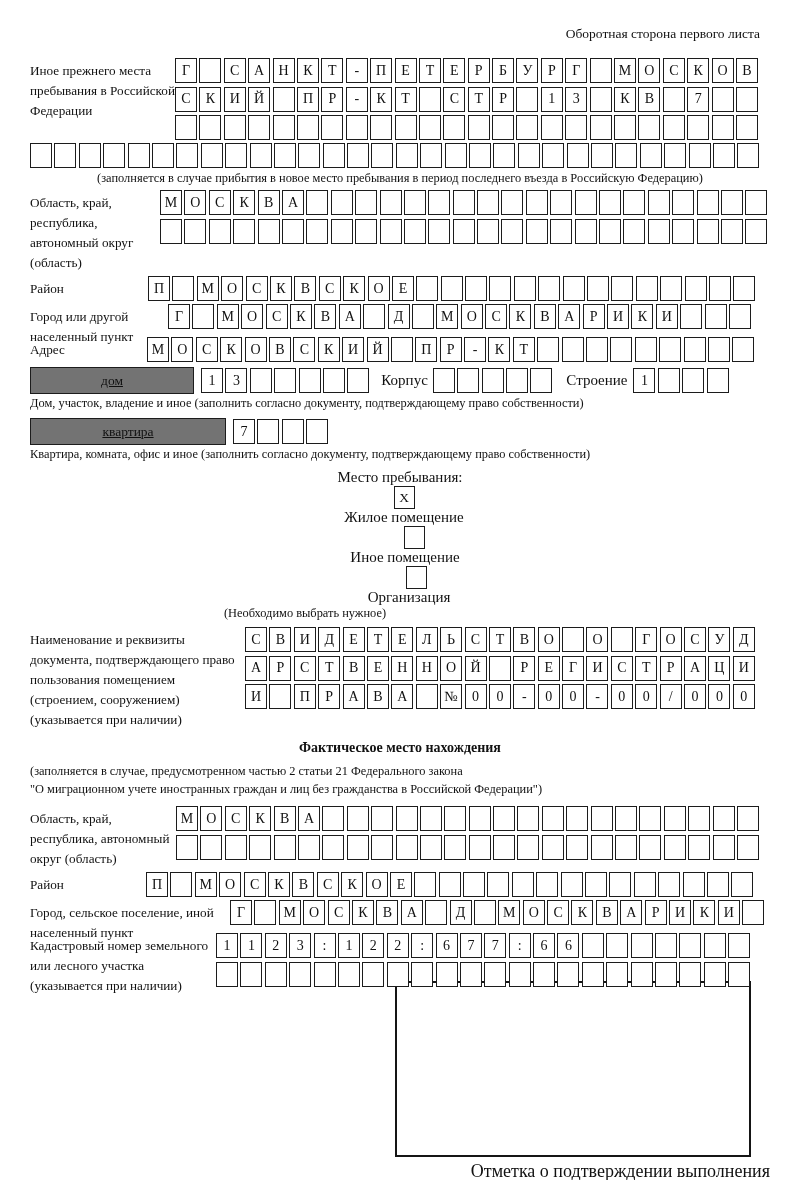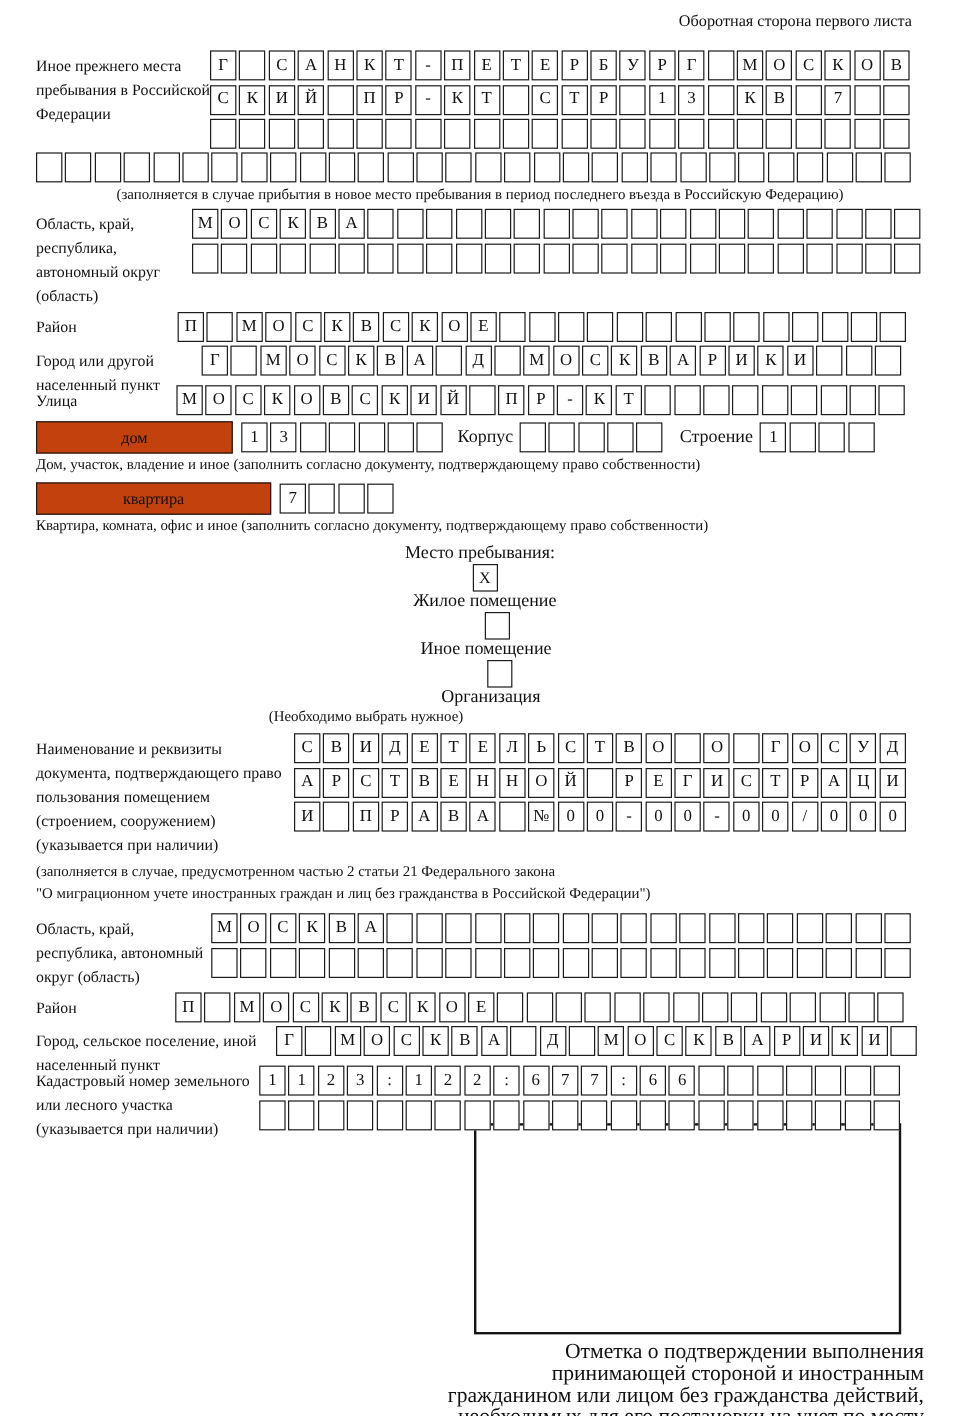--- a/index.html
+++ b/index.html
@@ -1,36 +1,36 @@
 <!DOCTYPE html>
 <html><head>
 <meta charset="utf-8">
 <style>
   * { margin:0; padding:0; box-sizing:border-box; }
   html,body { background:#ffffff; }
   body { width:800px; font-family:"Liberation Serif","DejaVu Serif",serif; color:#111; }
-  .page { width:800px; height:1180px; padding:10px 30px 0 30px; overflow:hidden; background:#fff; }
+  .page { width:800px; height:1180px; padding:26px 30px 0 30px; overflow:hidden; background:#fff; }
 
   .header-note { text-align:right; font-size:13.5px; padding-right:10px; margin-bottom:16px; }
 
   .field { display:flex; align-items:flex-start; margin-bottom:3px; }
   .flabel { flex:none; font-size:13.2px; line-height:20px; padding-top:3px; }
   .w145{width:145px}.w130{width:130px}.w118{width:118px}.w138{width:138px}.w117{width:117px}
   .w215{width:215px}.w146{width:146px}.w116{width:116px}.w200{width:200px}.w186{width:186px}
   .rows { display:flex; flex-direction:column; gap:3.5px; }
   .boxrow { display:flex; gap:2.4px; }
   .cell { flex:none; width:22px; height:25px; border:1.8px solid #1c1c1c; display:flex;
           align-items:center; justify-content:center; font-size:14px; background:#fff; }
 
   .note { font-size:12.4px; text-align:center; margin:3px 0 4px 0; }
   .sec-title { font-size:14.6px; font-weight:bold; text-align:center; margin:2px 0 8px 0; }
 
   .composite { display:flex; align-items:center; margin:5px 0 2px 0; }
   .longbox { flex:none; border:1.8px solid #1c1c1c; height:27px; display:flex; align-items:center;
-             justify-content:center; font-size:13.5px; background:#c2410c; }
+             justify-content:center; font-size:13.5px; background:#737373;text-decoration:underline; }
   .inline-label { font-size:15px; }
   .caption { font-size:12.4px; margin:2px 0 7px 0; }
 
   .stay-row { display:flex; align-items:center; margin-top:6px;flex-direction:column; }
   .chkbox { flex:none; width:21px; height:23px; border:1.8px solid #1c1c1c; display:flex;
             align-items:center; justify-content:center; font-size:13.5px; background:#fff; }
   .stay-note { font-size:12.4px; text-align:center; width:330px; margin-left:110px; margin-bottom:6px; }
 
   .neg10 { margin-bottom:-10px; }
   .fact-title { font-size:14px; font-weight:bold; text-align:center; margin:10px 0 6px 0; }
@@ -280,21 +280,21 @@
         <span class="cell">И</span>
         <span class="cell">К</span>
         <span class="cell">И</span>
         <span class="cell"></span>
         <span class="cell"></span>
         <span class="cell"></span>
       </div>
   </div>
 
   <div class="field">
-    <div class="flabel w117">Улица</div>
+    <div class="flabel w117">Адрес</div>
     <div class="boxrow">
         <span class="cell">М</span>
         <span class="cell">О</span>
         <span class="cell">С</span>
         <span class="cell">К</span>
         <span class="cell">О</span>
         <span class="cell">В</span>
         <span class="cell">С</span>
         <span class="cell">К</span>
         <span class="cell">И</span>
@@ -440,20 +440,21 @@
           <span class="cell">0</span>
           <span class="cell">0</span>
           <span class="cell">/</span>
           <span class="cell">0</span>
           <span class="cell">0</span>
           <span class="cell">0</span>
         </div>
     </div>
   </div>
 
+  <div class="fact-title">Фактическое место нахождения</div>
   <div class="fact-note">
     <div>(заполняется в случае, предусмотренном частью 2 статьи 21 Федерального закона</div>
     <div>"О миграционном учете иностранных граждан и лиц без гражданства в Российской Федерации")</div>
   </div>
 
   <div class="field">
     <div class="flabel w146">Область, край, республика, автономный округ (область)</div>
     <div class="rows">
       <div class="boxrow">
           <span class="cell">М</span>

